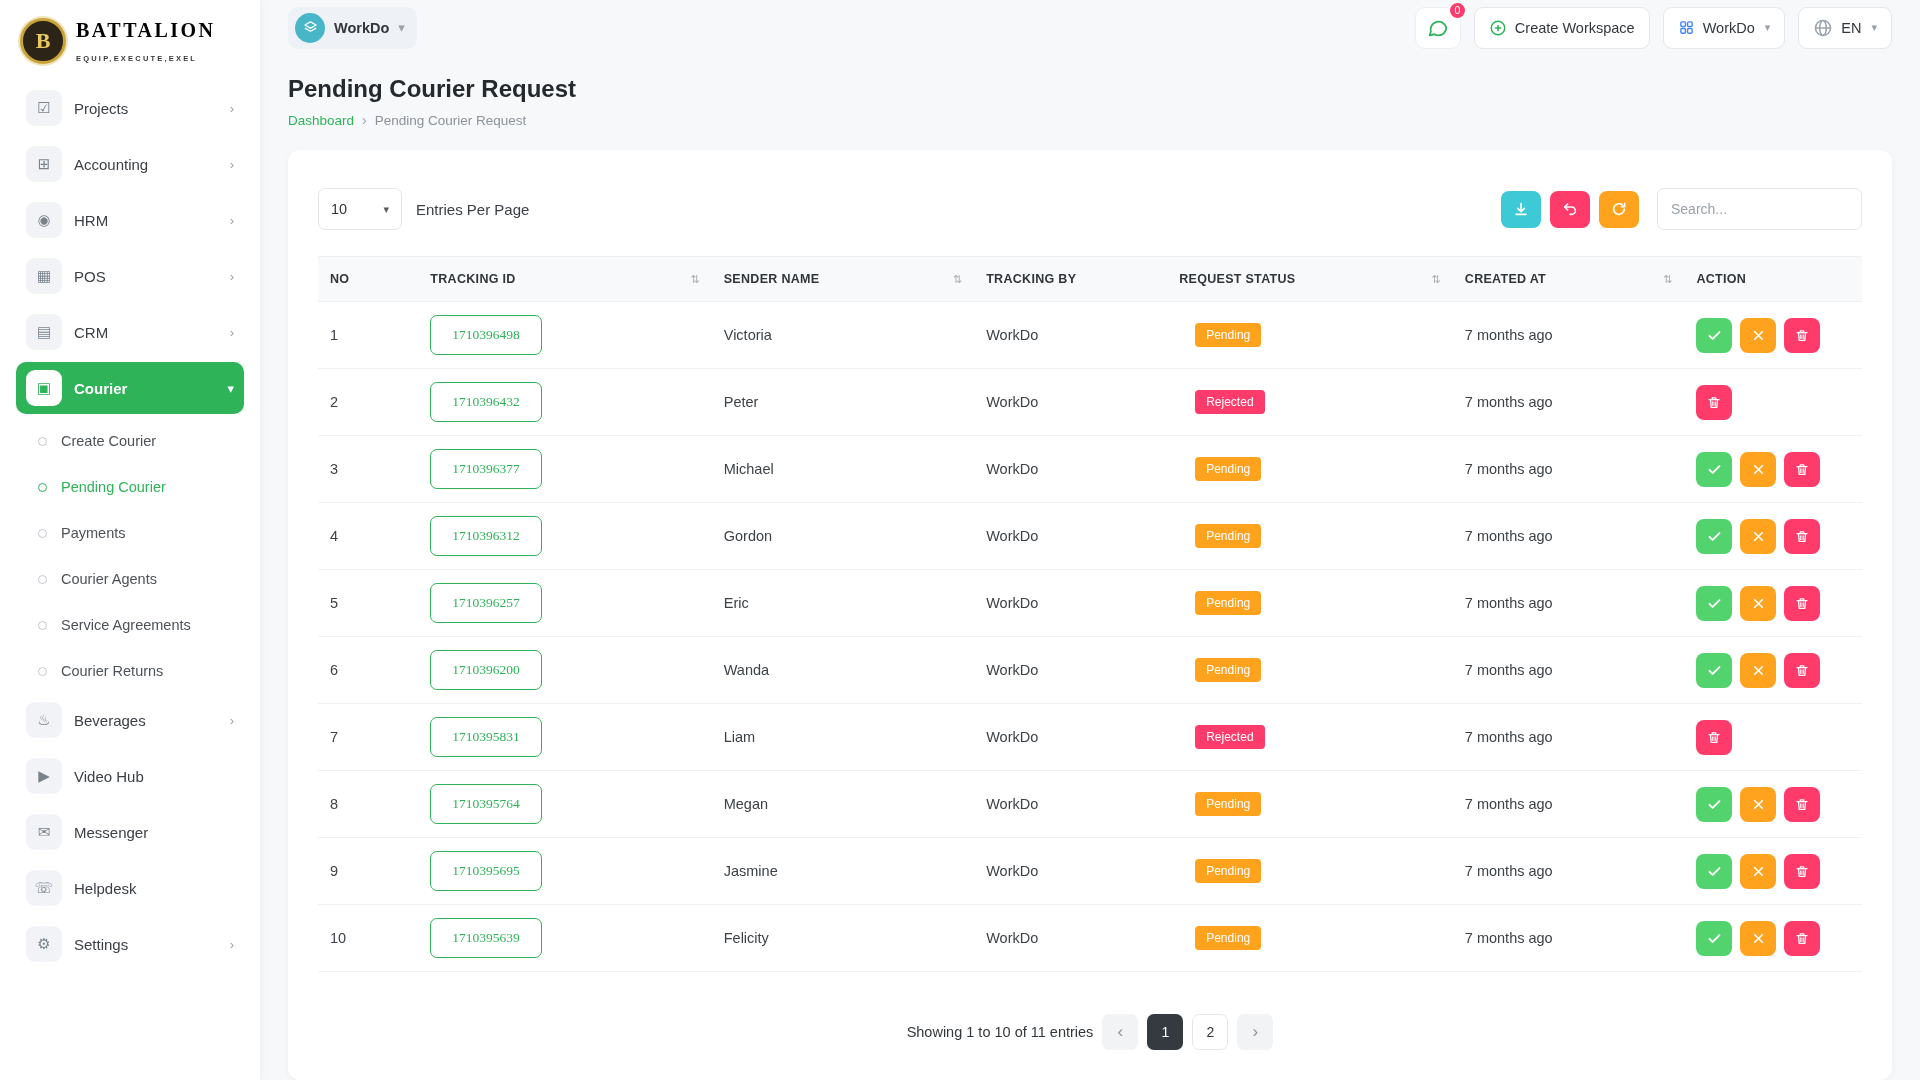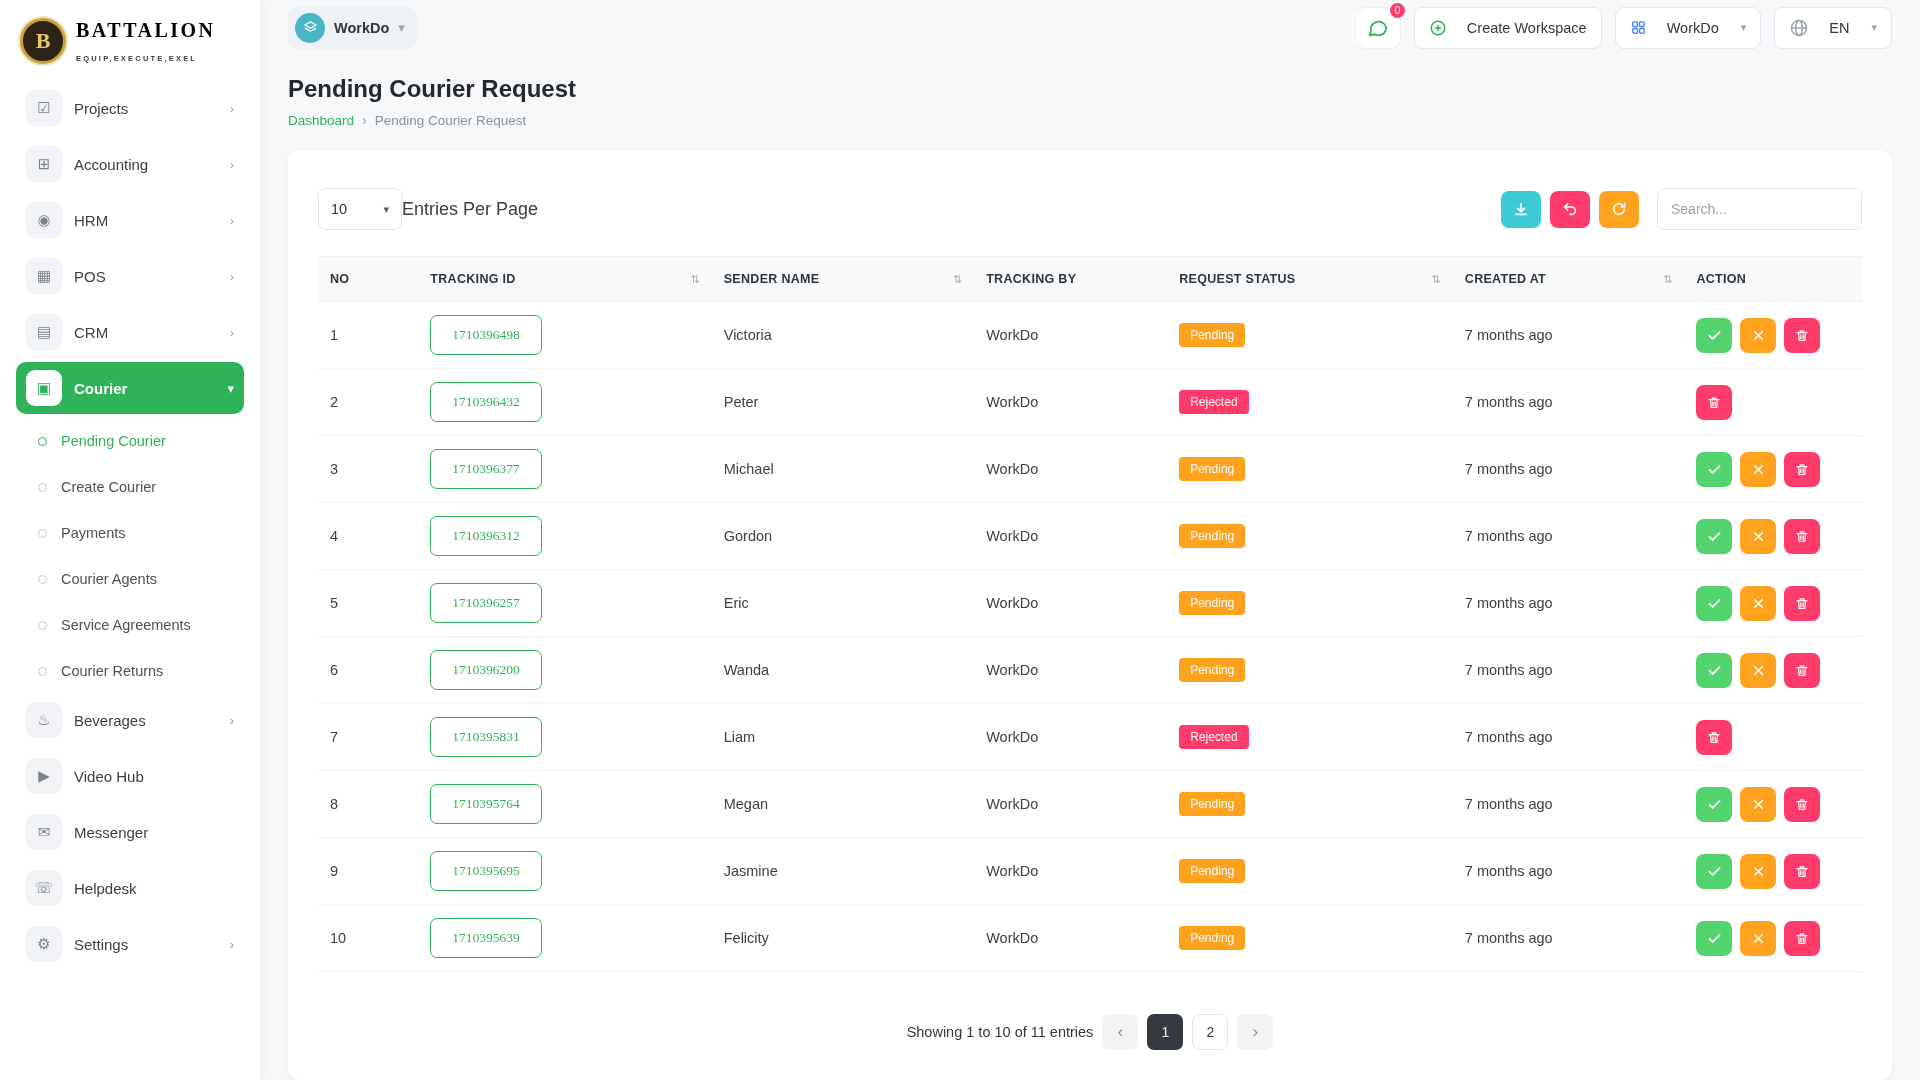--- a/index.html
+++ b/index.html
@@ -24,52 +24,52 @@
 .sub-item.active .dot{border-color:#2eb358;}
 
 
 .main{flex:1;display:flex;flex-direction:column;overflow:hidden;}
 .topbar{height:72px;display:flex;align-items:center;justify-content:space-between;padding:0 28px;}
 .ws-pill{display:flex;align-items:center;gap:9px;background:#eef1f5;border-radius:10px;padding:6px 12px 6px 7px;font-size:14.5px;font-weight:700;color:#32373b;cursor:pointer;}
 .ws-icon{width:30px;height:30px;min-width:30px;border-radius:50%;background:#49b6c8;display:flex;align-items:center;justify-content:center;}
 .topbar-right{display:flex;align-items:center;gap:13px;}
 .chat-btn{position:relative;width:46px;height:42px;background:#fff;border:1px solid #eceff2;border-radius:10px;display:flex;align-items:center;justify-content:center;cursor:pointer;}
 .chat-badge{position:absolute;top:-7px;right:-7px;width:19px;height:19px;border-radius:50%;background:#ff3b6b;color:#fff;font-size:10.5px;display:flex;align-items:center;justify-content:center;border:2px solid #fff;}
-.tb-btn{height:42px;background:#fff;border:1px solid #e3e6ea;border-radius:9px;padding:0 14px;display:inline-flex;align-items:center;gap:20px;font-size:14.5px;color:#32373b;font-family:inherit;cursor:pointer;}
+.tb-btn{height:42px;background:#fff;border:1px solid #e3e6ea;border-radius:9px;padding:0 14px;display:inline-flex;align-items:center;gap:8px;font-size:14.5px;color:#32373b;font-family:inherit;cursor:pointer;}
 .tb-btn .chev{font-size:11px;margin-left:2px;}
 
 
 .content{flex:1;padding:0 28px;}
 .page-title{font-size:24px;font-weight:700;color:#24292e;margin:20px 0 9px;}
 .breadcrumb{display:flex;align-items:center;gap:8px;font-size:13.5px;}
 .breadcrumb a{color:#2eb358;text-decoration:none;cursor:pointer;}
 .bc-sep{color:#9aa1a9;font-size:14px;}
 .bc-current{color:#8b9299;}
 .card{background:#fff;border-radius:12px;box-shadow:0 2px 6px rgba(40,50,60,.05);margin-top:22px;padding:38px 30px 30px;}
 .controls{display:flex;align-items:center;justify-content:space-between;margin-bottom:26px;}
 .controls-left{display:flex;align-items:center;}
 .select-box{width:84px;height:42px;border:1px solid #e3e6ea;border-radius:7px;background:#fff;display:flex;align-items:center;justify-content:space-between;padding:0 12px;font-size:14.5px;cursor:pointer;}
 .select-box .chev{font-size:11px;color:#555b61;margin:0;}
-.entries-label{font-size:18px;color:#3a4046;}
+.entries-label{font-size:15px;color:#3a4046;margin-left:14px;}
 .controls-right{display:flex;align-items:center;}
 .ic-btn{width:40px;height:37px;border:none;border-radius:8px;color:#fff;display:flex;align-items:center;justify-content:center;margin-left:9px;cursor:pointer;}
 .ic-btn.cyan{background:#3ec9d6;}
 .ic-btn.pink{background:#ff3b6b;}
 .ic-btn.orange{background:#ffa21d;}
 .search{width:205px;height:42px;border:1px solid #e3e6ea;border-radius:7px;padding:0 13px;font-size:14px;font-family:inherit;color:#32373b;margin-left:18px;outline:none;background:#fff;}
 .search::placeholder{color:#9aa1a8;}
 
 
 table{width:100%;border-collapse:collapse;}
 thead th{background:#f8f9fa;border-top:1px solid #eef1f3;border-bottom:1px solid #eef1f3;padding:15px 12px;font-size:12.5px;font-weight:700;color:#30353a;text-align:left;letter-spacing:.3px;}
 .th-inner{display:flex;align-items:center;justify-content:space-between;}
 .sort{color:#a7adb3;font-size:11px;font-weight:400;margin-left:8px;cursor:pointer;}
 tbody td{border-bottom:1px solid #eef1f3;padding:13px 12px;font-size:14.5px;color:#3c4247;vertical-align:middle;}
 .track-btn{border:1px solid #2eb358;color:#2eb358;background:#fff;border-radius:7px;padding:11px 21px;font-size:13.5px;font-family:Liberation Serif, serif;cursor:pointer;}
-.badge-status{display:inline-block;padding:5px 11px;border-radius:4px;color:#fff;font-size:12px;}
+.badge-status{display:inline-block;padding:5px 11px;border-radius:4px;color:#fff;font-size:12px;margin-left:16px;}
 .badge-status.pending{background:#ffa21d;}
 .badge-status.rejected{background:#ff3b6b;}
 .action-cell{white-space:nowrap;}
 .act-btn{width:36px;height:35px;border:none;border-radius:8px;color:#fff;display:inline-flex;align-items:center;justify-content:center;margin-right:8px;cursor:pointer;vertical-align:middle;}
 .act-btn.approve{background:#53d36d;}
 .act-btn.reject{background:#ffa21d;}
 .act-btn.delete{background:#ff3b6b;}
 
 
 .table-footer{display:flex;align-items:center;justify-content:center;margin-top:42px;font-size:14.5px;color:#32373b;}
@@ -116,27 +116,27 @@
       <div class="nav-item">
         <span class="icon-box">▤</span>
         <span>CRM</span>
         <span class="chev">›</span>
       </div>
       <div class="nav-item active">
         <span class="icon-box">▣</span>
         <span>Courier</span>
         <span class="chev">▾</span>
       </div>
+      <div class="sub-item">
+        <span class="dot"></span>
+        <span>Create Courier</span>
+      </div>
       <div class="sub-item active">
         <span class="dot"></span>
         <span>Pending Courier</span>
-      </div>
-      <div class="sub-item">
-        <span class="dot"></span>
-        <span>Create Courier</span>
       </div>
       <div class="sub-item">
         <span class="dot"></span>
         <span>Payments</span>
       </div>
       <div class="sub-item">
         <span class="dot"></span>
         <span>Courier Agents</span>
       </div>
       <div class="sub-item">

